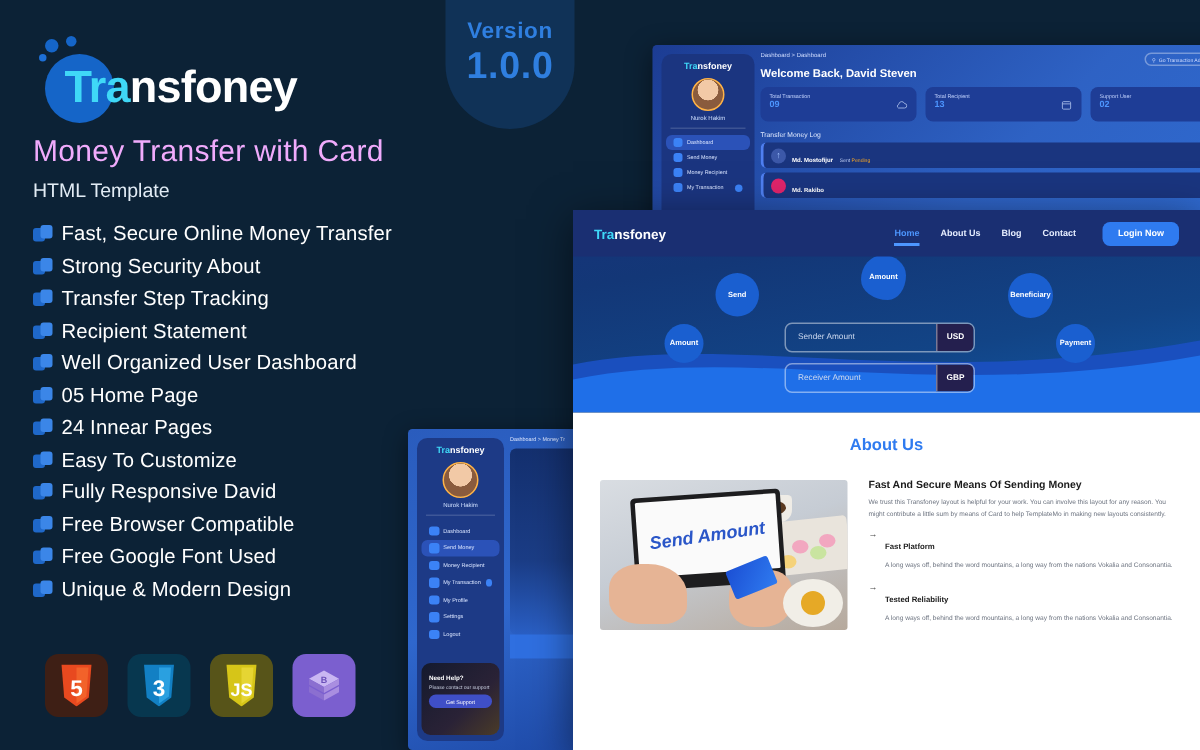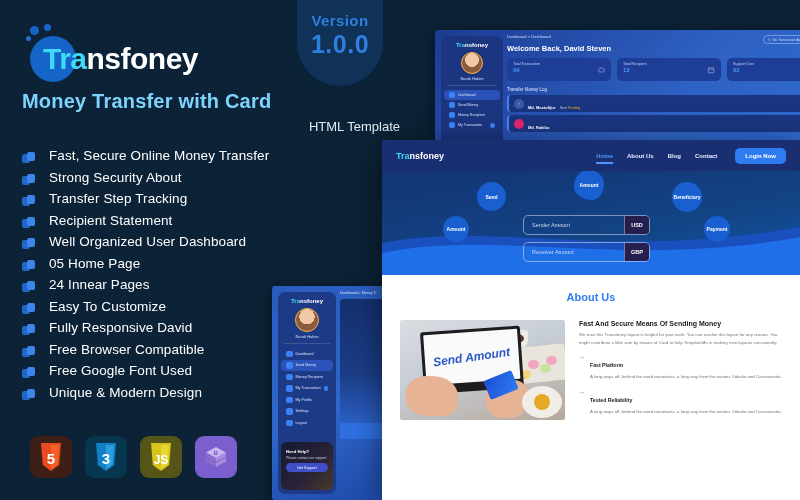--- a/index.html
+++ b/index.html
@@ -18,25 +18,25 @@
   .logo-circle { position:absolute; left:8px; top:14px; width:46px; height:46px; border-radius:50%;
       background:#1565c8; }
   .dot { position:absolute; border-radius:50%; background:#1565c8; }
   .dot.d1 { left:8px; top:4px; width:9px; height:9px; }
   .dot.d2 { left:22px; top:2px; width:7px; height:7px; }
   .dot.d3 { left:4px; top:14px; width:5px; height:5px; background:#1d6fd6;}
   .logo-text { position:absolute; left:21px; top:20px; font-size:30px; font-weight:700;
       letter-spacing:-0.5px; color:#ffffff; }
   .logo-text .hl { color:#3fd8f7; }
 
-  .tagline { margin-top:8px; font-size:20px; font-weight:700; color:#7dd3fc; letter-spacing:.2px; }
-  .subtag { margin-top:6px; font-size:13px; color:#e2ecf5; font-weight:400;text-align:right; }
+  .tagline { margin-top:8px; font-size:20px; font-weight:400; color:#f0abfc; letter-spacing:.2px; }
+  .subtag { margin-top:6px; font-size:13px; color:#e2ecf5; font-weight:400; }
 
   .feature-list { margin-top:14px; }
-  .feature { display:flex; align-items:flex-end; gap:14px; margin-bottom:6.5px; }
+  .feature { display:flex; align-items:center; gap:6px; margin-bottom:6.5px; }
   .fbullet { position:relative; width:13px; height:11px; flex:0 0 auto; }
   .fbullet i { position:absolute; display:block; border-radius:2px; }
   .fbullet i.b1 { left:0; top:2px; width:8px; height:9px; background:#1f68c9; }
   .fbullet i.b2 { left:5px; top:0; width:8px; height:9px; background:#3b86e8; }
   .ftext { font-size:13.5px; color:#ffffff; font-weight:500; letter-spacing:.1px; }
 
   .badges { position:absolute; left:30px; bottom:22px; display:flex; gap:13px; }
   .badge { width:42px; height:42px; border-radius:9px; display:flex; align-items:center; justify-content:center; }
   .badge.html5 { background:#3e1f15; }
   .badge.css3  { background:#07374f; }

